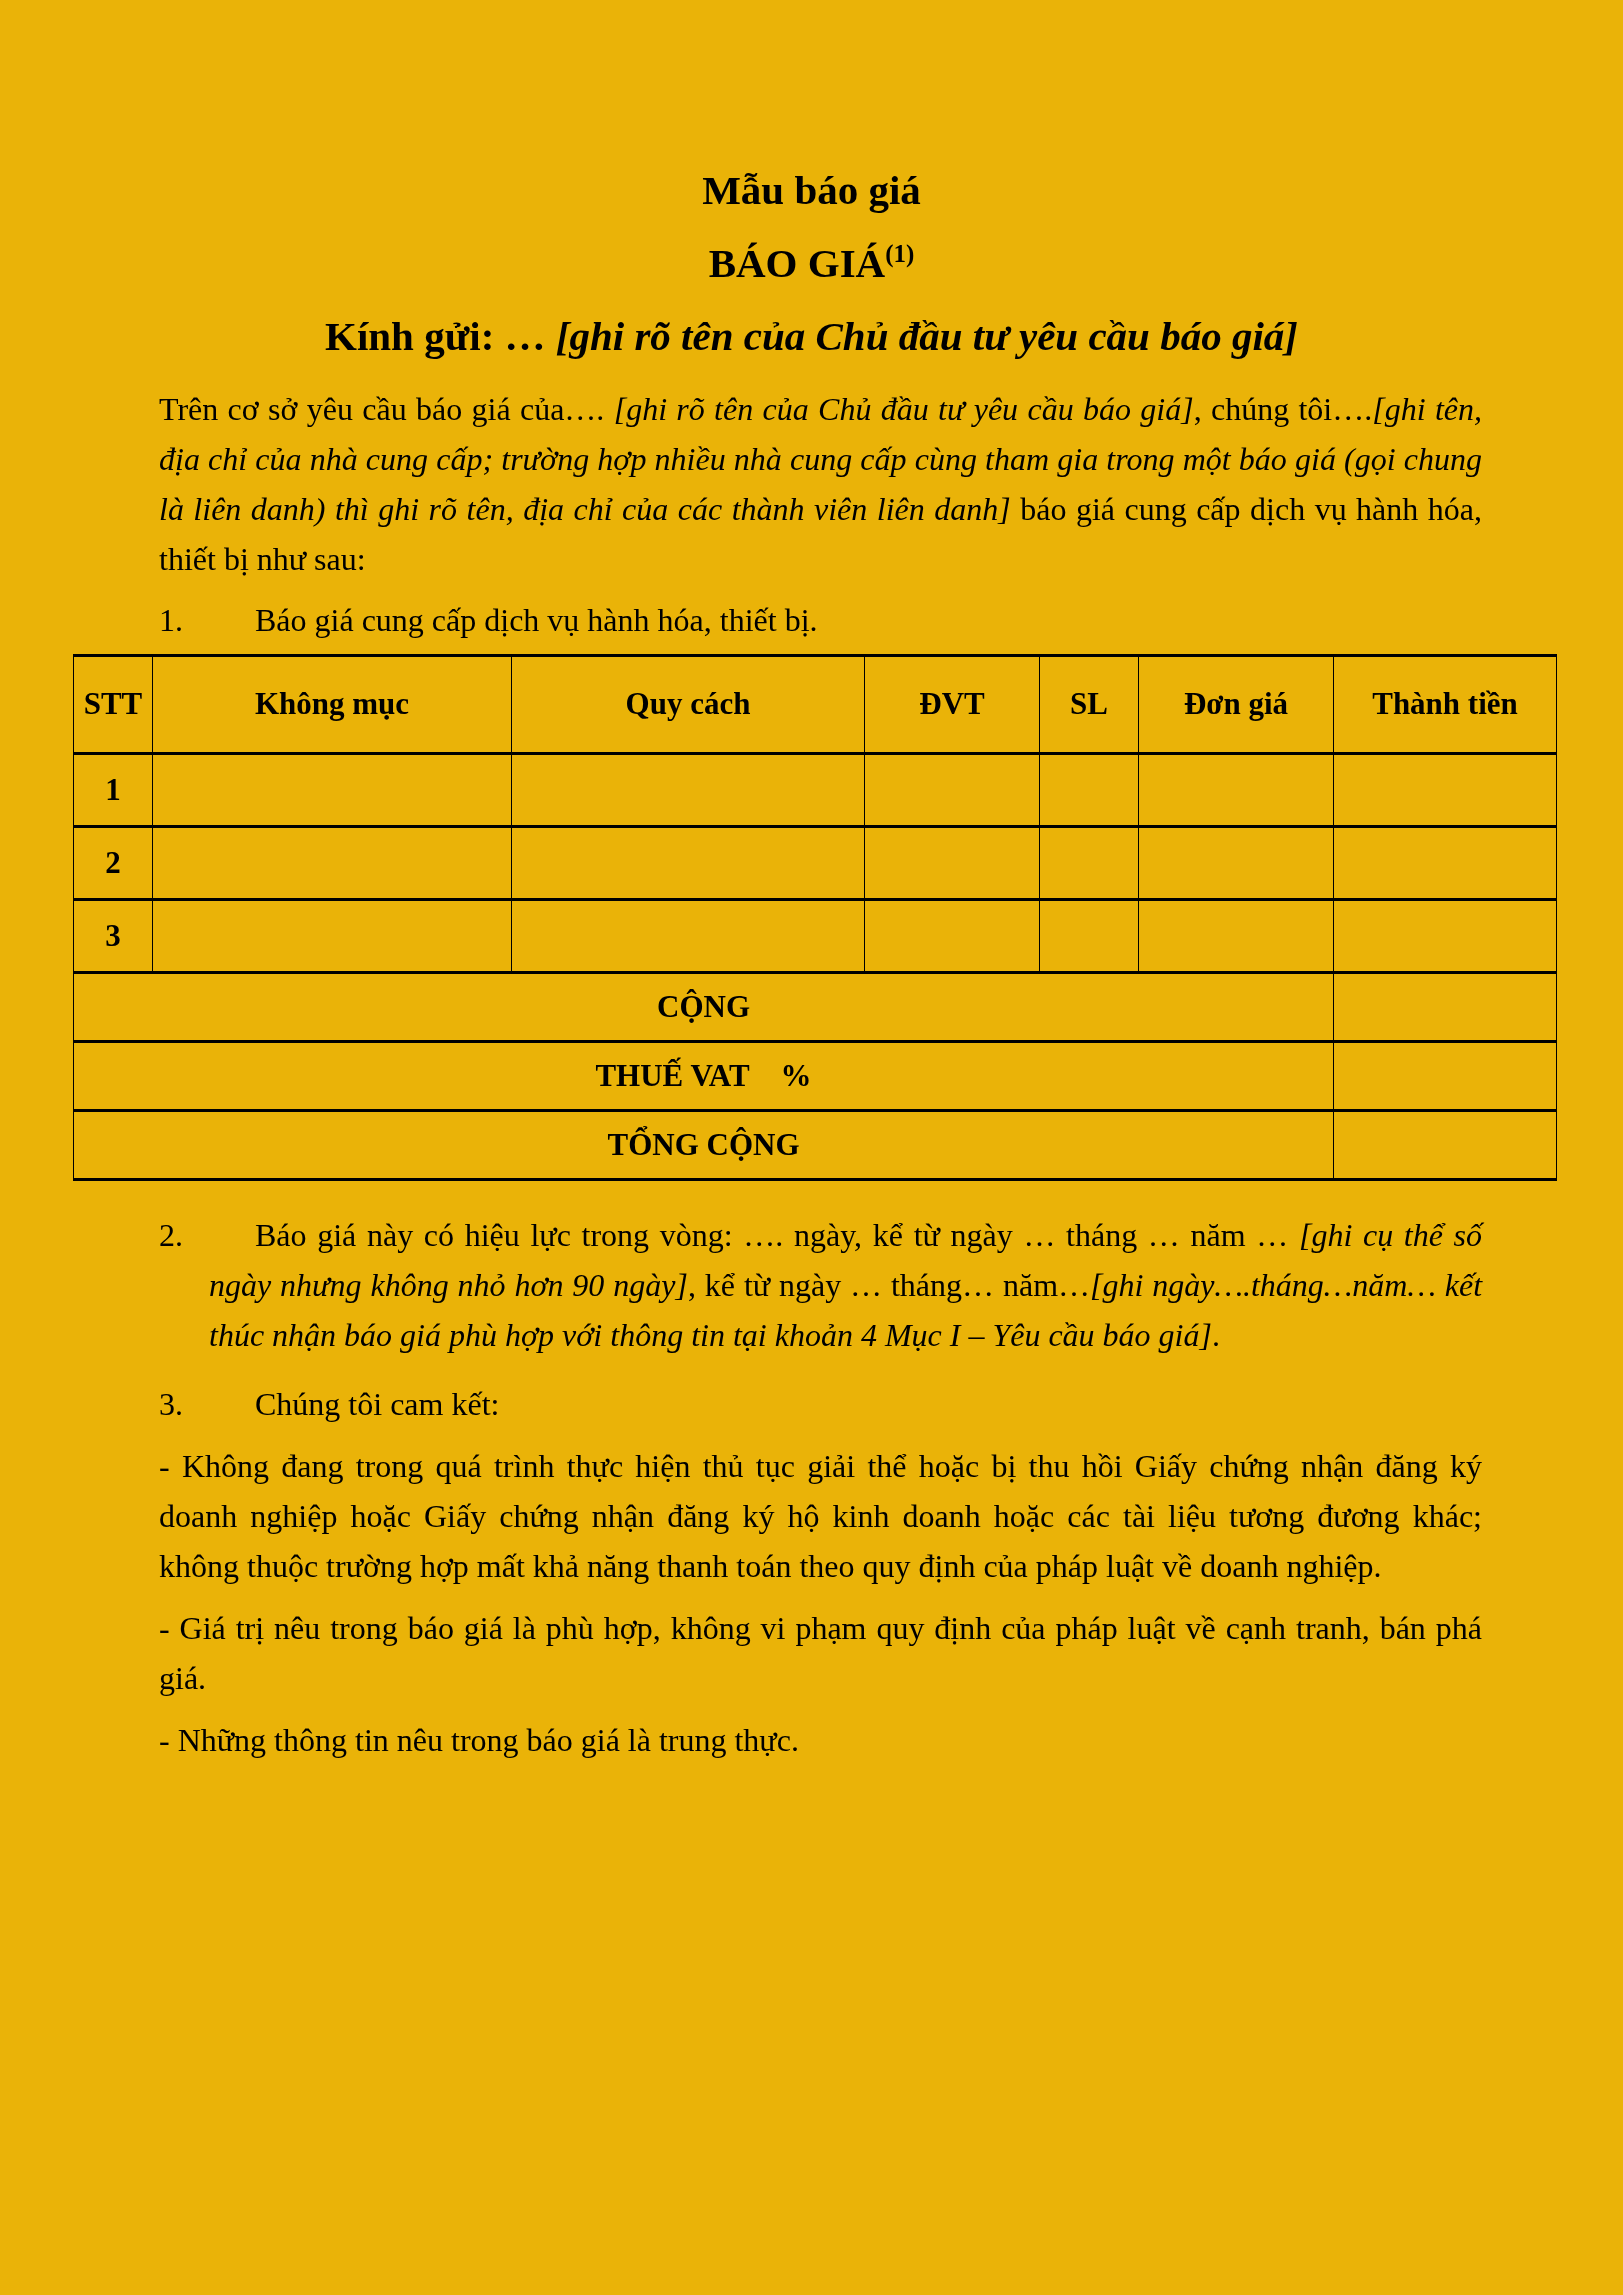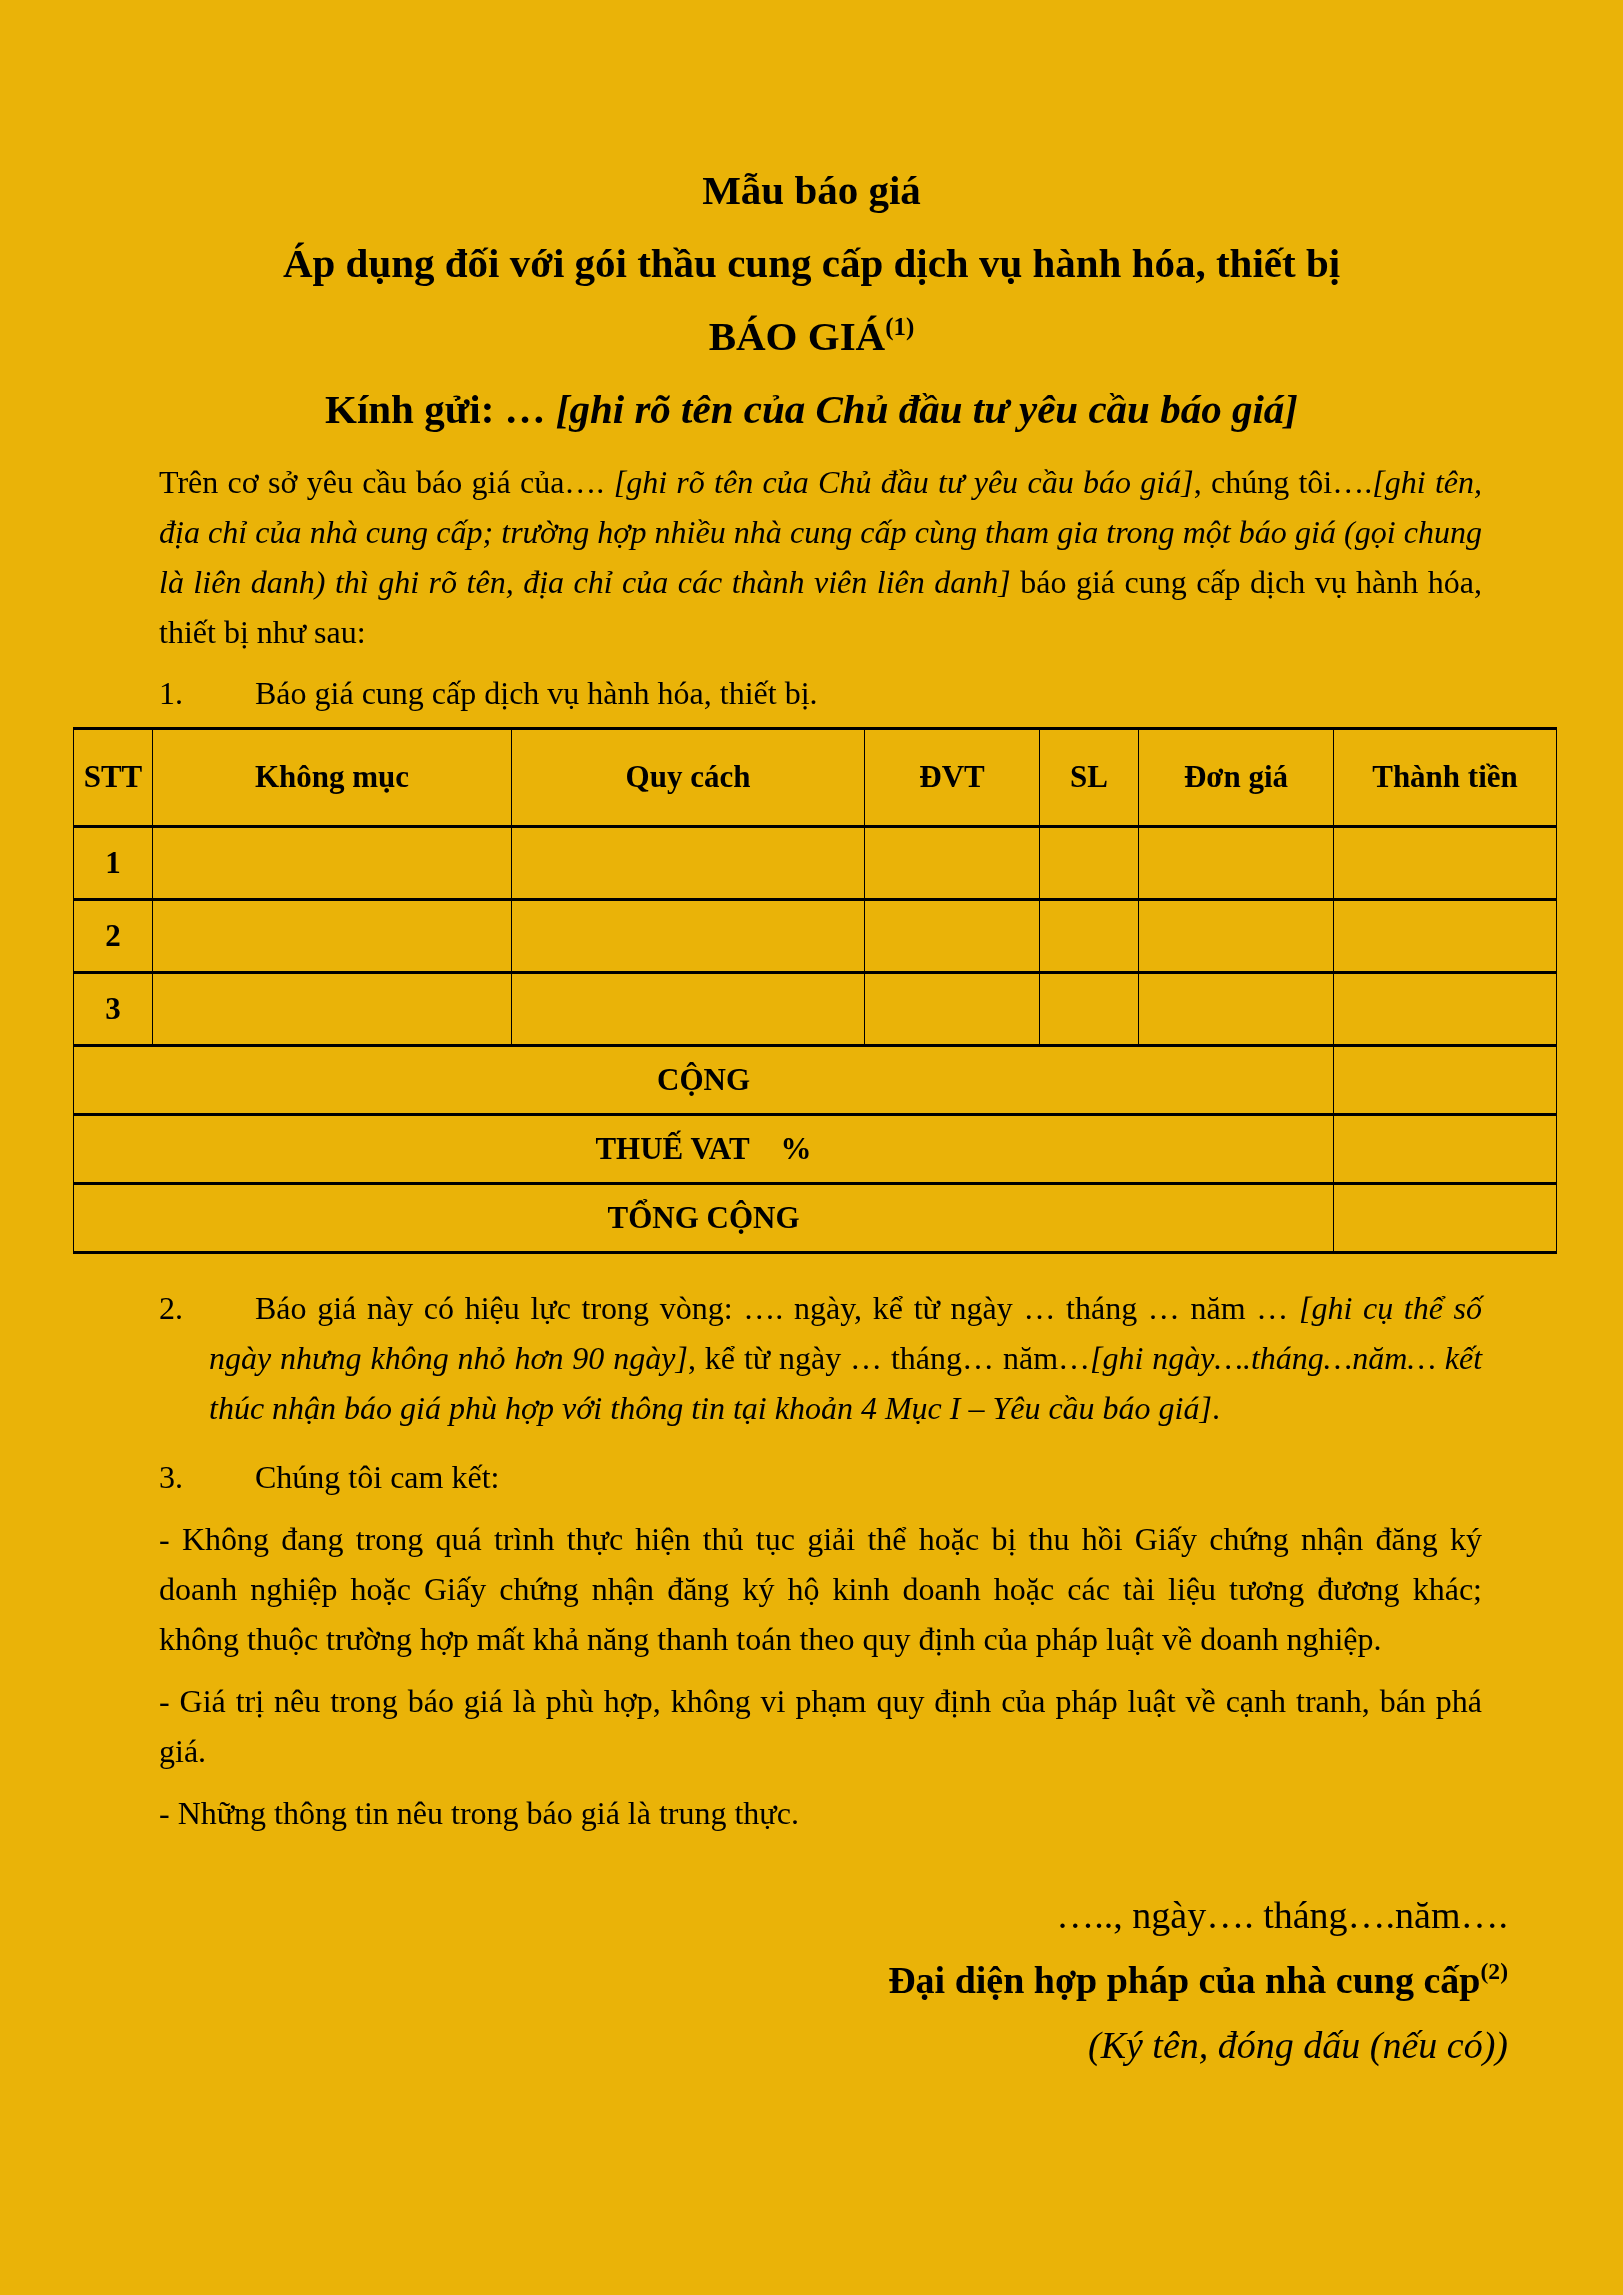--- a/index.html
+++ b/index.html
@@ -89,21 +89,20 @@
   .signature .signer sup { font-size: 23.6px; vertical-align: super; line-height: 0; }
   .signature .note { font-style: italic; }
 </style>
 </head>
 <body>
 
 <div class="page">
 
   <div class="heading">
     <p>Mẫu báo giá</p>
-    <p>Áp dụng đối với gói thầu cung cấp dịch vụ hành hóa, thiết bị</p>
     <p><span>BÁO GIÁ</span><sup>(1)</sup></p>
     <p class="salutation"><span>Kính gửi: … </span><i>[ghi rõ tên của Chủ đầu tư yêu cầu báo giá]</i></p>
   </div>
 
   <div class="content">
     <p class="para-intro"><span>Trên cơ sở yêu cầu báo giá của…. </span><i>[ghi rõ tên của Chủ đầu tư yêu cầu báo giá]</i><span>, chúng tôi….</span><i>[ghi tên, địa chỉ của nhà cung cấp; trường hợp nhiều nhà cung cấp cùng tham gia trong một báo giá (gọi chung là liên danh) thì ghi rõ tên, địa chỉ của các thành viên liên danh]</i><span> báo giá cung cấp dịch vụ hành hóa, thiết bị như sau:</span></p>
 
     <p class="numbered item-1"><span class="num">1.</span><span>Báo giá cung cấp dịch vụ hành hóa, thiết bị.</span></p>
   </div>
 
@@ -174,20 +173,15 @@
   <div class="content">
     <p class="numbered item-2"><span class="num">2.</span><span>Báo giá này có hiệu lực trong vòng: …. ngày, kể từ ngày … tháng … năm … </span><i>[ghi cụ thể số ngày nhưng không nhỏ hơn 90 ngày]</i><span>, kể từ ngày … tháng… năm…</span><i>[ghi ngày….tháng…năm… kết thúc nhận báo giá phù hợp với thông tin tại khoản 4 Mục I – Yêu cầu báo giá]</i><span>.</span></p>
 
     <p class="numbered item-3"><span class="num">3.</span><span>Chúng tôi cam kết:</span></p>
 
     <p class="commitment">- Không đang trong quá trình thực hiện thủ tục giải thể hoặc bị thu hồi Giấy chứng nhận đăng ký doanh nghiệp hoặc Giấy chứng nhận đăng ký hộ kinh doanh hoặc các tài liệu tương đương khác; không thuộc trường hợp mất khả năng thanh toán theo quy định của pháp luật về doanh nghiệp.</p>
     <p class="commitment">- Giá trị nêu trong báo giá là phù hợp, không vi phạm quy định của pháp luật về cạnh tranh, bán phá giá.</p>
     <p class="commitment">- Những thông tin nêu trong báo giá là trung thực.</p>
   </div>
 
-  <div class="signature">
-    <p>….., ngày…. tháng….năm….</p>
-    <p class="signer"><span>Đại diện hợp pháp của nhà cung cấp</span><sup>(2)</sup></p>
-    <p class="note">(Ký tên, đóng dấu (nếu có))</p>
-  </div>
 
 </div>
 
 
 </body></html>

